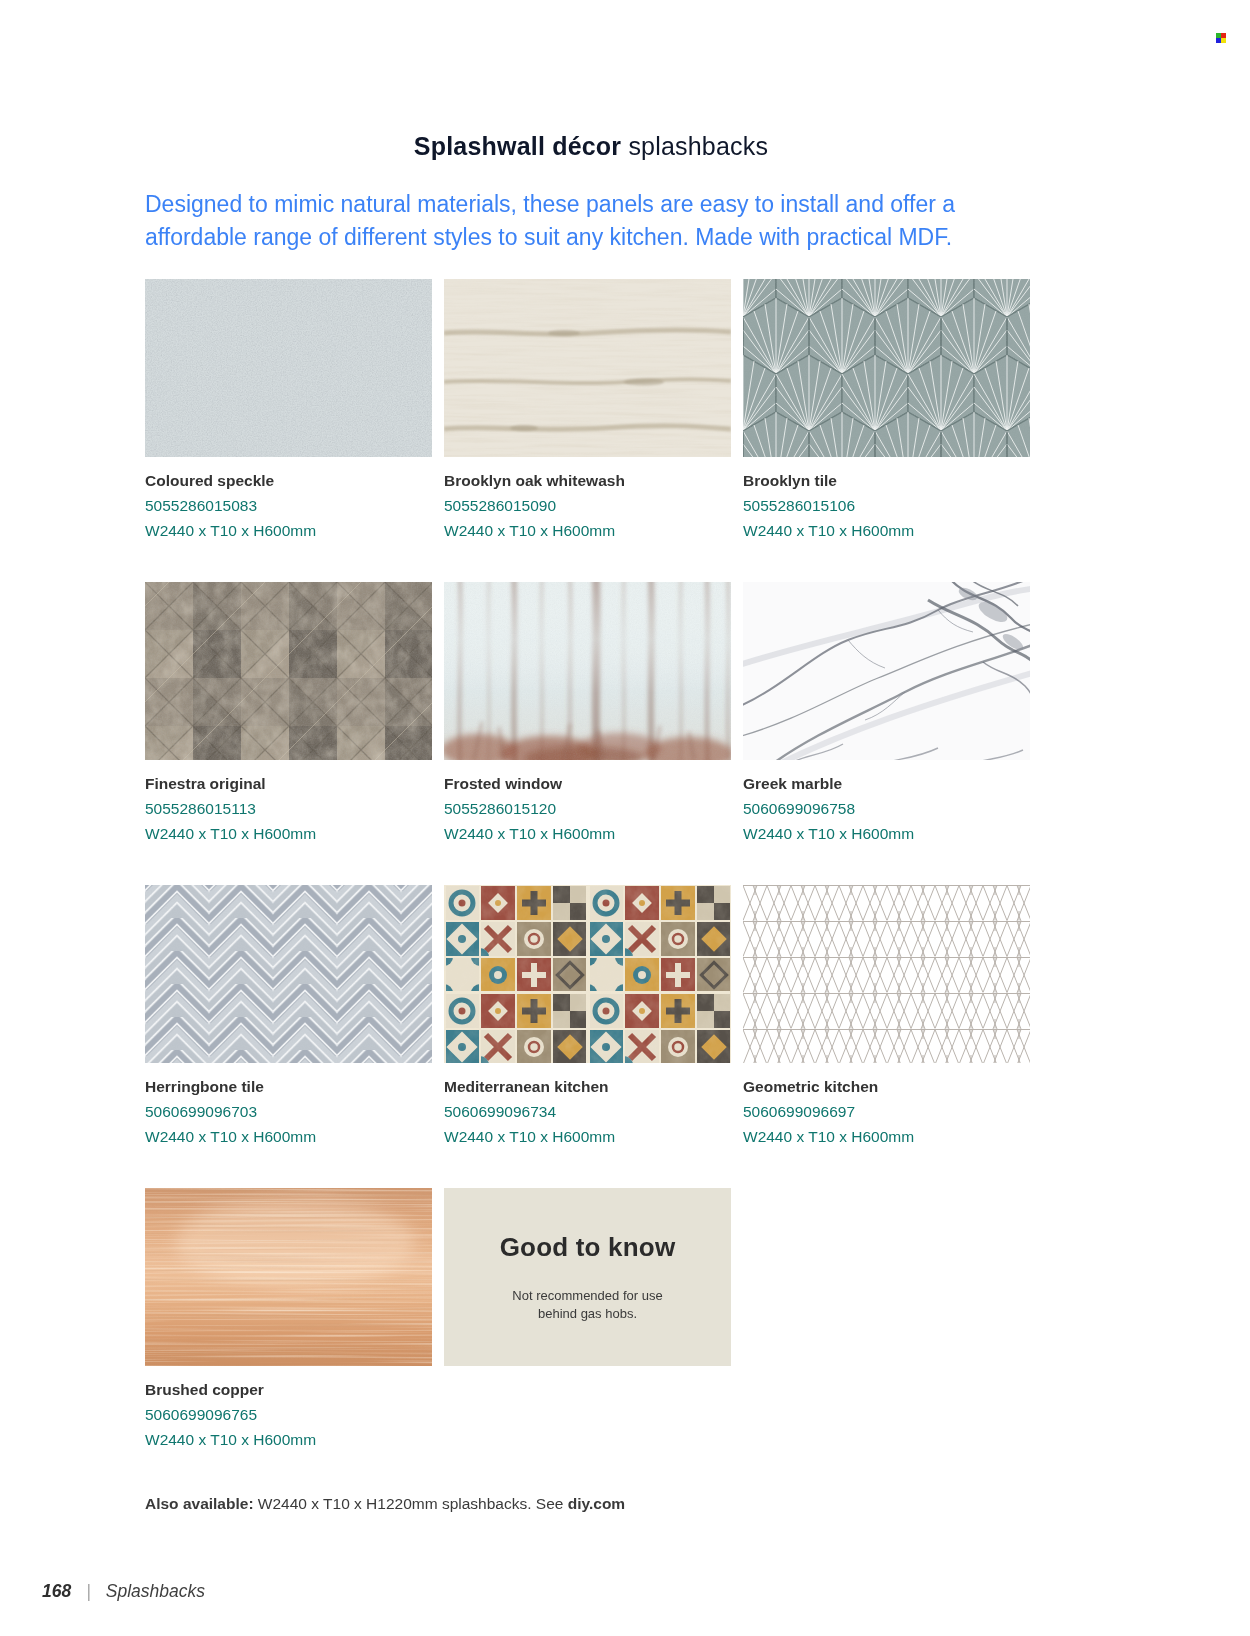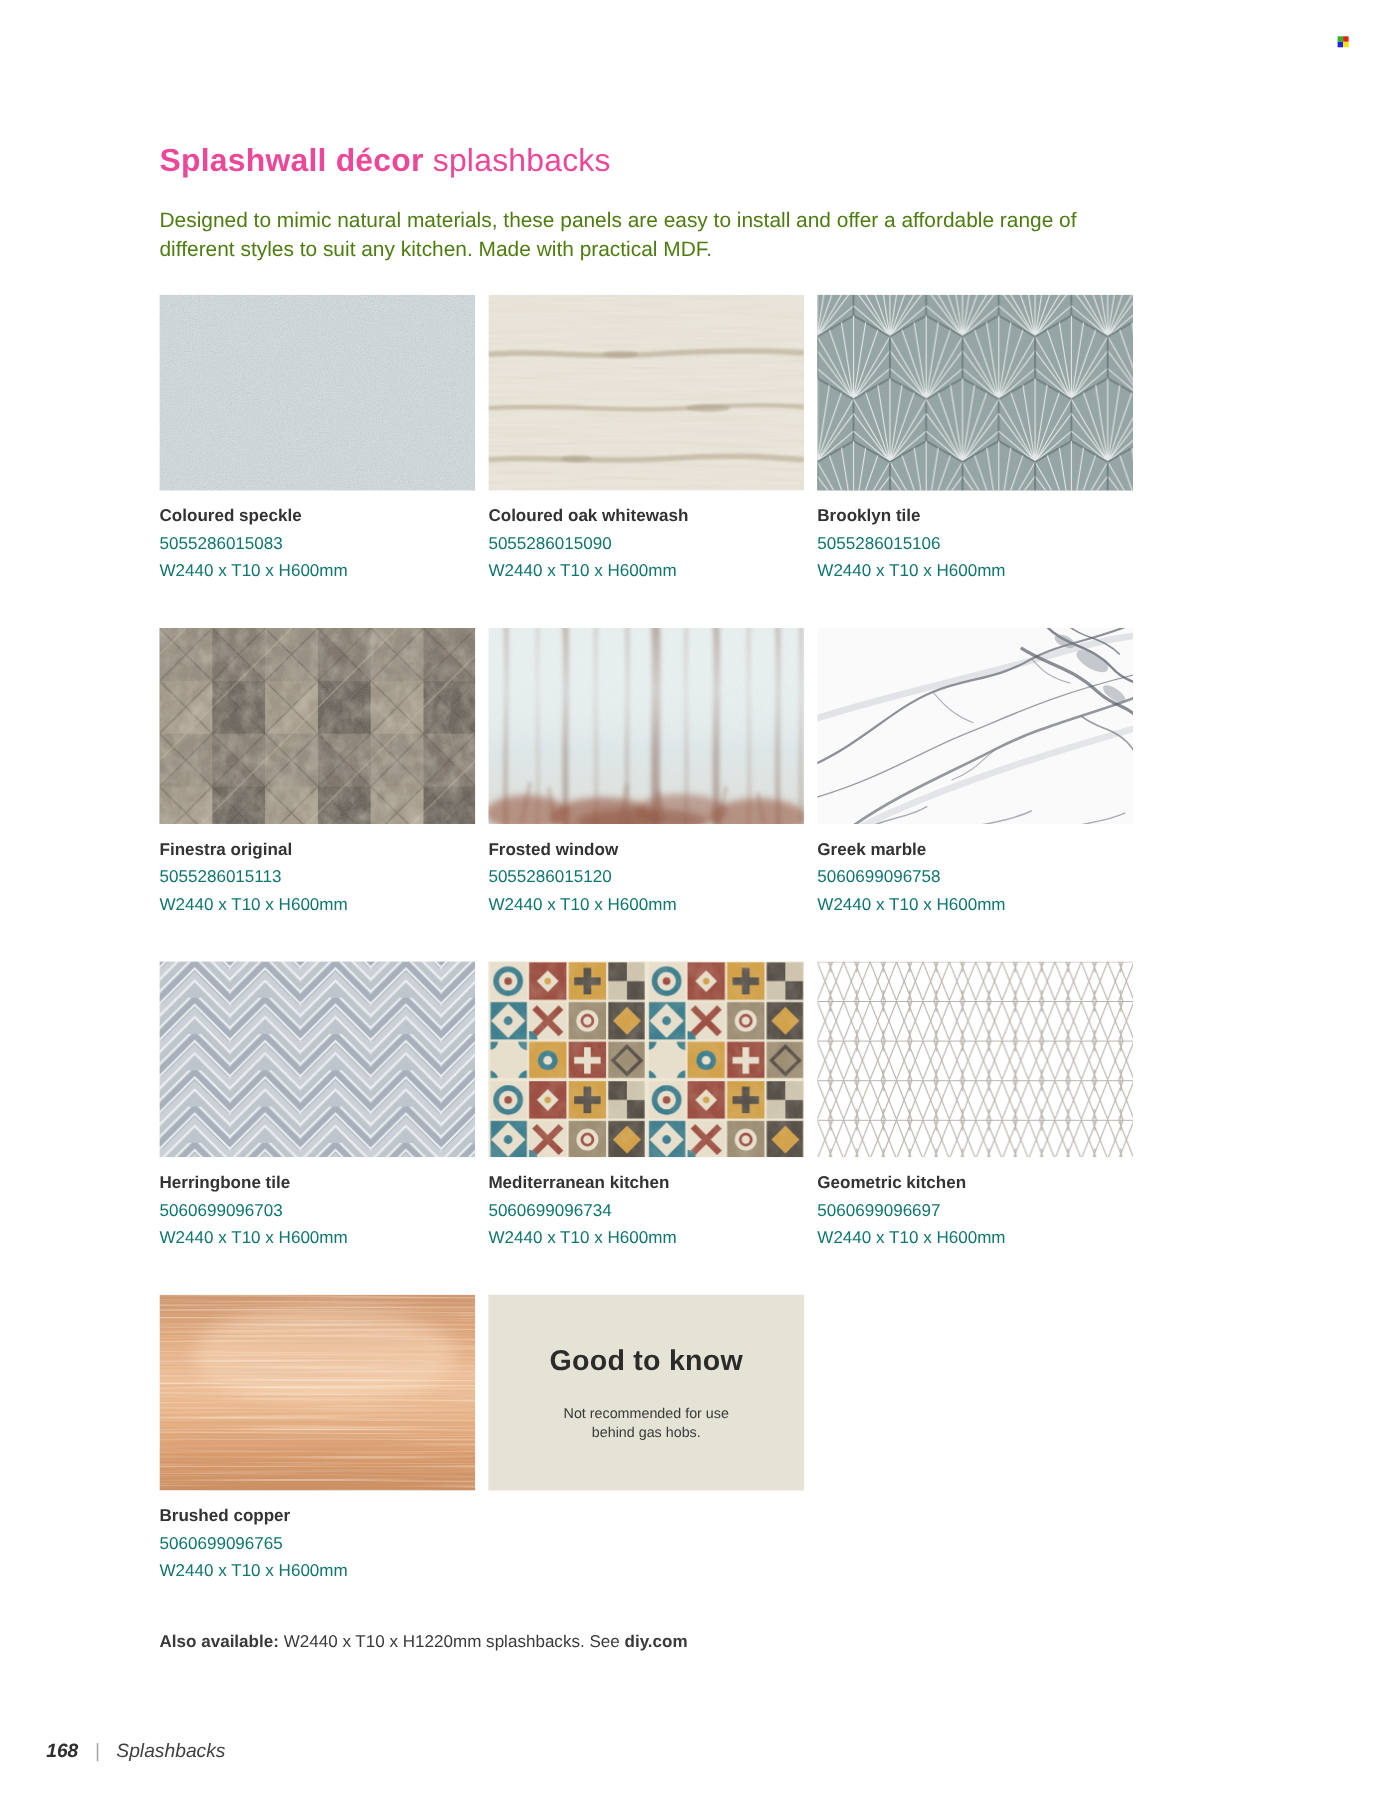--- a/index.html
+++ b/index.html
@@ -8,23 +8,23 @@
     font-family:"Liberation Sans",sans-serif;color:#333;overflow:hidden;
   }
   
   .reg-mark{position:absolute;left:1216px;top:33px;width:10px;height:10px;
     display:grid;grid-template-columns:5px 5px;grid-template-rows:5px 5px;}
   .reg-mark i{display:block;}
   .reg-mark .g{background:#2cb62c;} .reg-mark .r{background:#e42313;}
   .reg-mark .b{background:#2121dd;} .reg-mark .y{background:#f0e10a;}
 
   .content{position:absolute;left:145px;top:128px;width:892px;}
-  h1{margin:0;font-size:29px;line-height:36px;font-weight:400;color:#ec4899;letter-spacing:.2px;}
+  h1{margin:0;font-size:25px;line-height:36px;font-weight:400;color:#0f172a;letter-spacing:.2px;text-align:center;}
   h1 .tb{font-weight:700;}
-  .intro{margin:24px 0 0 0;width:835px;font-size:19px;line-height:1.42;color:#4d7c0f;}
+  .intro{margin:24px 0 0 0;width:835px;font-size:23px;line-height:1.42;color:#3b82f6;}
 
   .grid{margin-top:26px;display:grid;grid-template-columns:repeat(3,287px);
     column-gap:12px;row-gap:42px;}
   .card{width:295px;}
   .swatch{width:287px;height:178px;display:block;}
   .p-name{font-weight:700;font-size:15.5px;line-height:18px;margin-top:15px;color:#333;}
   .p-code,.p-dims{font-size:15.5px;line-height:18px;margin-top:7px;color:#0f766e;}
 
   .gtk{width:287px;height:178px;background:#e5e2d6;display:flex;flex-direction:column;
     align-items:center;justify-content:center;text-align:center;}
@@ -229,21 +229,21 @@
           <path d="M0,54 C50,50 90,58 150,54 S250,50 287,53" stroke-width="5"></path>
           <path d="M0,103 C60,99 120,107 180,103 S260,100 287,102" stroke-width="4"></path>
           <path d="M0,150 C40,146 100,153 160,149 S250,147 287,150" stroke-width="5"></path>
         </g>
         <g fill="#a79c85" opacity="0.5" filter="url(#fBlur1)">
           <ellipse cx="120" cy="54" rx="16" ry="3"></ellipse>
           <ellipse cx="200" cy="103" rx="20" ry="3.5"></ellipse>
           <ellipse cx="80" cy="149" rx="14" ry="3"></ellipse>
         </g>
       </svg>
-      <div class="p-name">Coloured oak whitewash</div>
+      <div class="p-name">Brooklyn oak whitewash</div>
       <div class="p-code">5055286015090</div>
       <div class="p-dims">W2440 x T10 x H600mm</div>
     </div>
 
     <div class="card">
       <svg class="swatch" viewBox="0 0 287 178" preserveAspectRatio="none">
         <rect width="287" height="178" fill="#94a3a2"></rect>
         <rect width="287" height="178" fill="url(#pHex)"></rect>
         <rect width="287" height="178" filter="url(#fSpeckle)" opacity="0.15"></rect>
       </svg>

